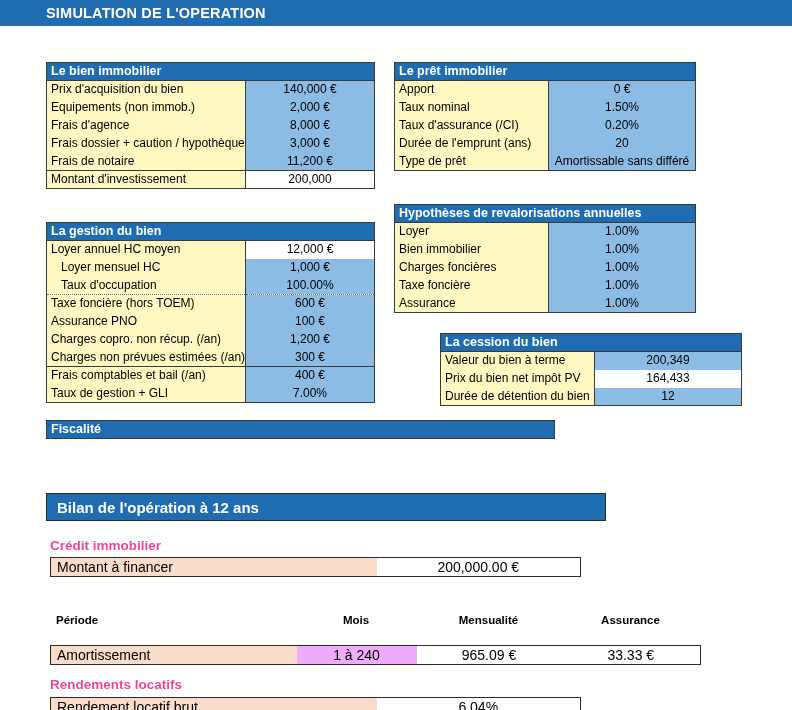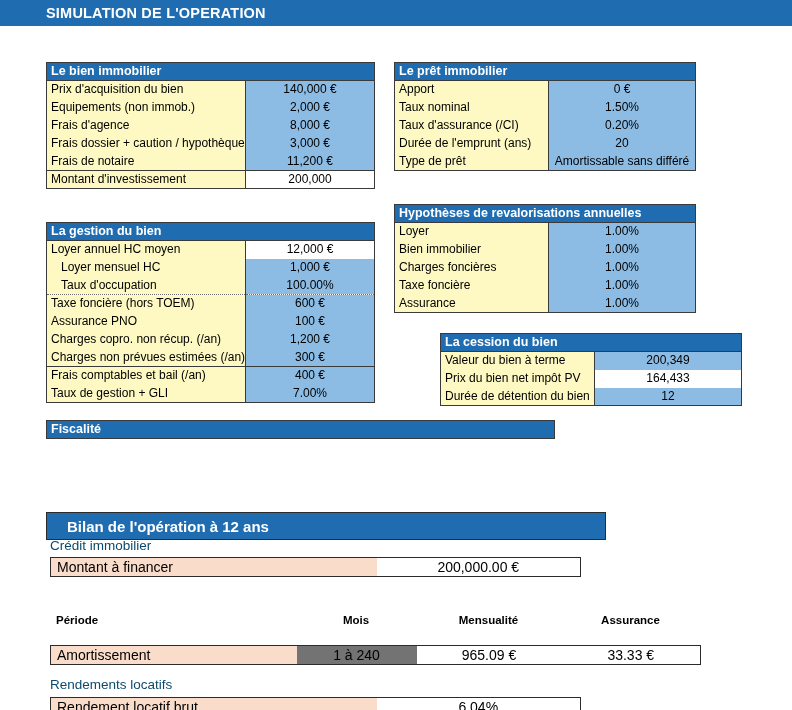--- a/index.html
+++ b/index.html
@@ -29,24 +29,23 @@
     box-sizing: border-box;
   }
   .banner-top {
     left: 0; top: 0; width: 792px; height: 26px;
     padding-left: 46px;
     font-size: 14.5px;
     letter-spacing: .2px;
   }
   .banner-bilan {
     left: 46px; top: 493px; width: 560px; height: 28px;
-    padding-left: 20px;
+    padding-left: 10px;
     font-size: 15px;
     border: 1px solid #2b2b2b;
-    margin-top: 19px;
   }
 
   
   .xtable {
     border-collapse: collapse;
     table-layout: fixed;
     box-sizing: border-box;
     border: 1px solid #3a3a3a;
   }
   .xtable td {
@@ -93,44 +92,44 @@
 
   #tbl-bien col.c1, #tbl-gestion col.c1 { width: 199px; }
   #tbl-bien col.c2, #tbl-gestion col.c2 { width: 129px; }
   #tbl-pret col.c1, #tbl-hypotheses col.c1, #tbl-cession col.c1 { width: 154px; }
   #tbl-pret col.c2, #tbl-hypotheses col.c2, #tbl-cession col.c2 { width: 147px; }
   #tbl-fiscalite col.c1 { width: 192px; }
   #tbl-fiscalite col.c2 { width: 316px; }
 
   
   .subheading {
-    font-weight: normal;
+    font-weight: bold;
     font-size: 13.5px;
-    color: #0c4a6e;
+    color: #ec4899;
   }
   #sub-credit      { left: 50px; top: 538px; }
   #sub-rendements  { left: 50px; top: 677px; }
 
   .flat-table {
     border-collapse: collapse;
     table-layout: fixed;
     border: 1px solid #2b2b2b;
     box-sizing: border-box;
   }
   .flat-table td {
     height: 19px;
     padding: 0 6px;
     font-size: 14px;
     line-height: 18px;
     box-sizing: border-box;
     white-space: nowrap;
     overflow: hidden;
   }
   td.fl-lbl { background: #FADCCB; text-align: left; }
-  td.fl-mid { background: #737373; text-align: center; }
+  td.fl-mid { background: #f0abfc; text-align: center; }
   td.fl-val { background: #ffffff; text-align: center; }
 
   #tbl-montant-financer { left: 50px; top: 557px; width: 530px; }
   #tbl-montant-financer col.c1 { width: 326px; }
   #tbl-montant-financer col.c2 { width: 204px; }
 
   
   #amort-head {
     left: 50px; top: 610px; width: 650px;
     border-collapse: collapse; table-layout: fixed;

